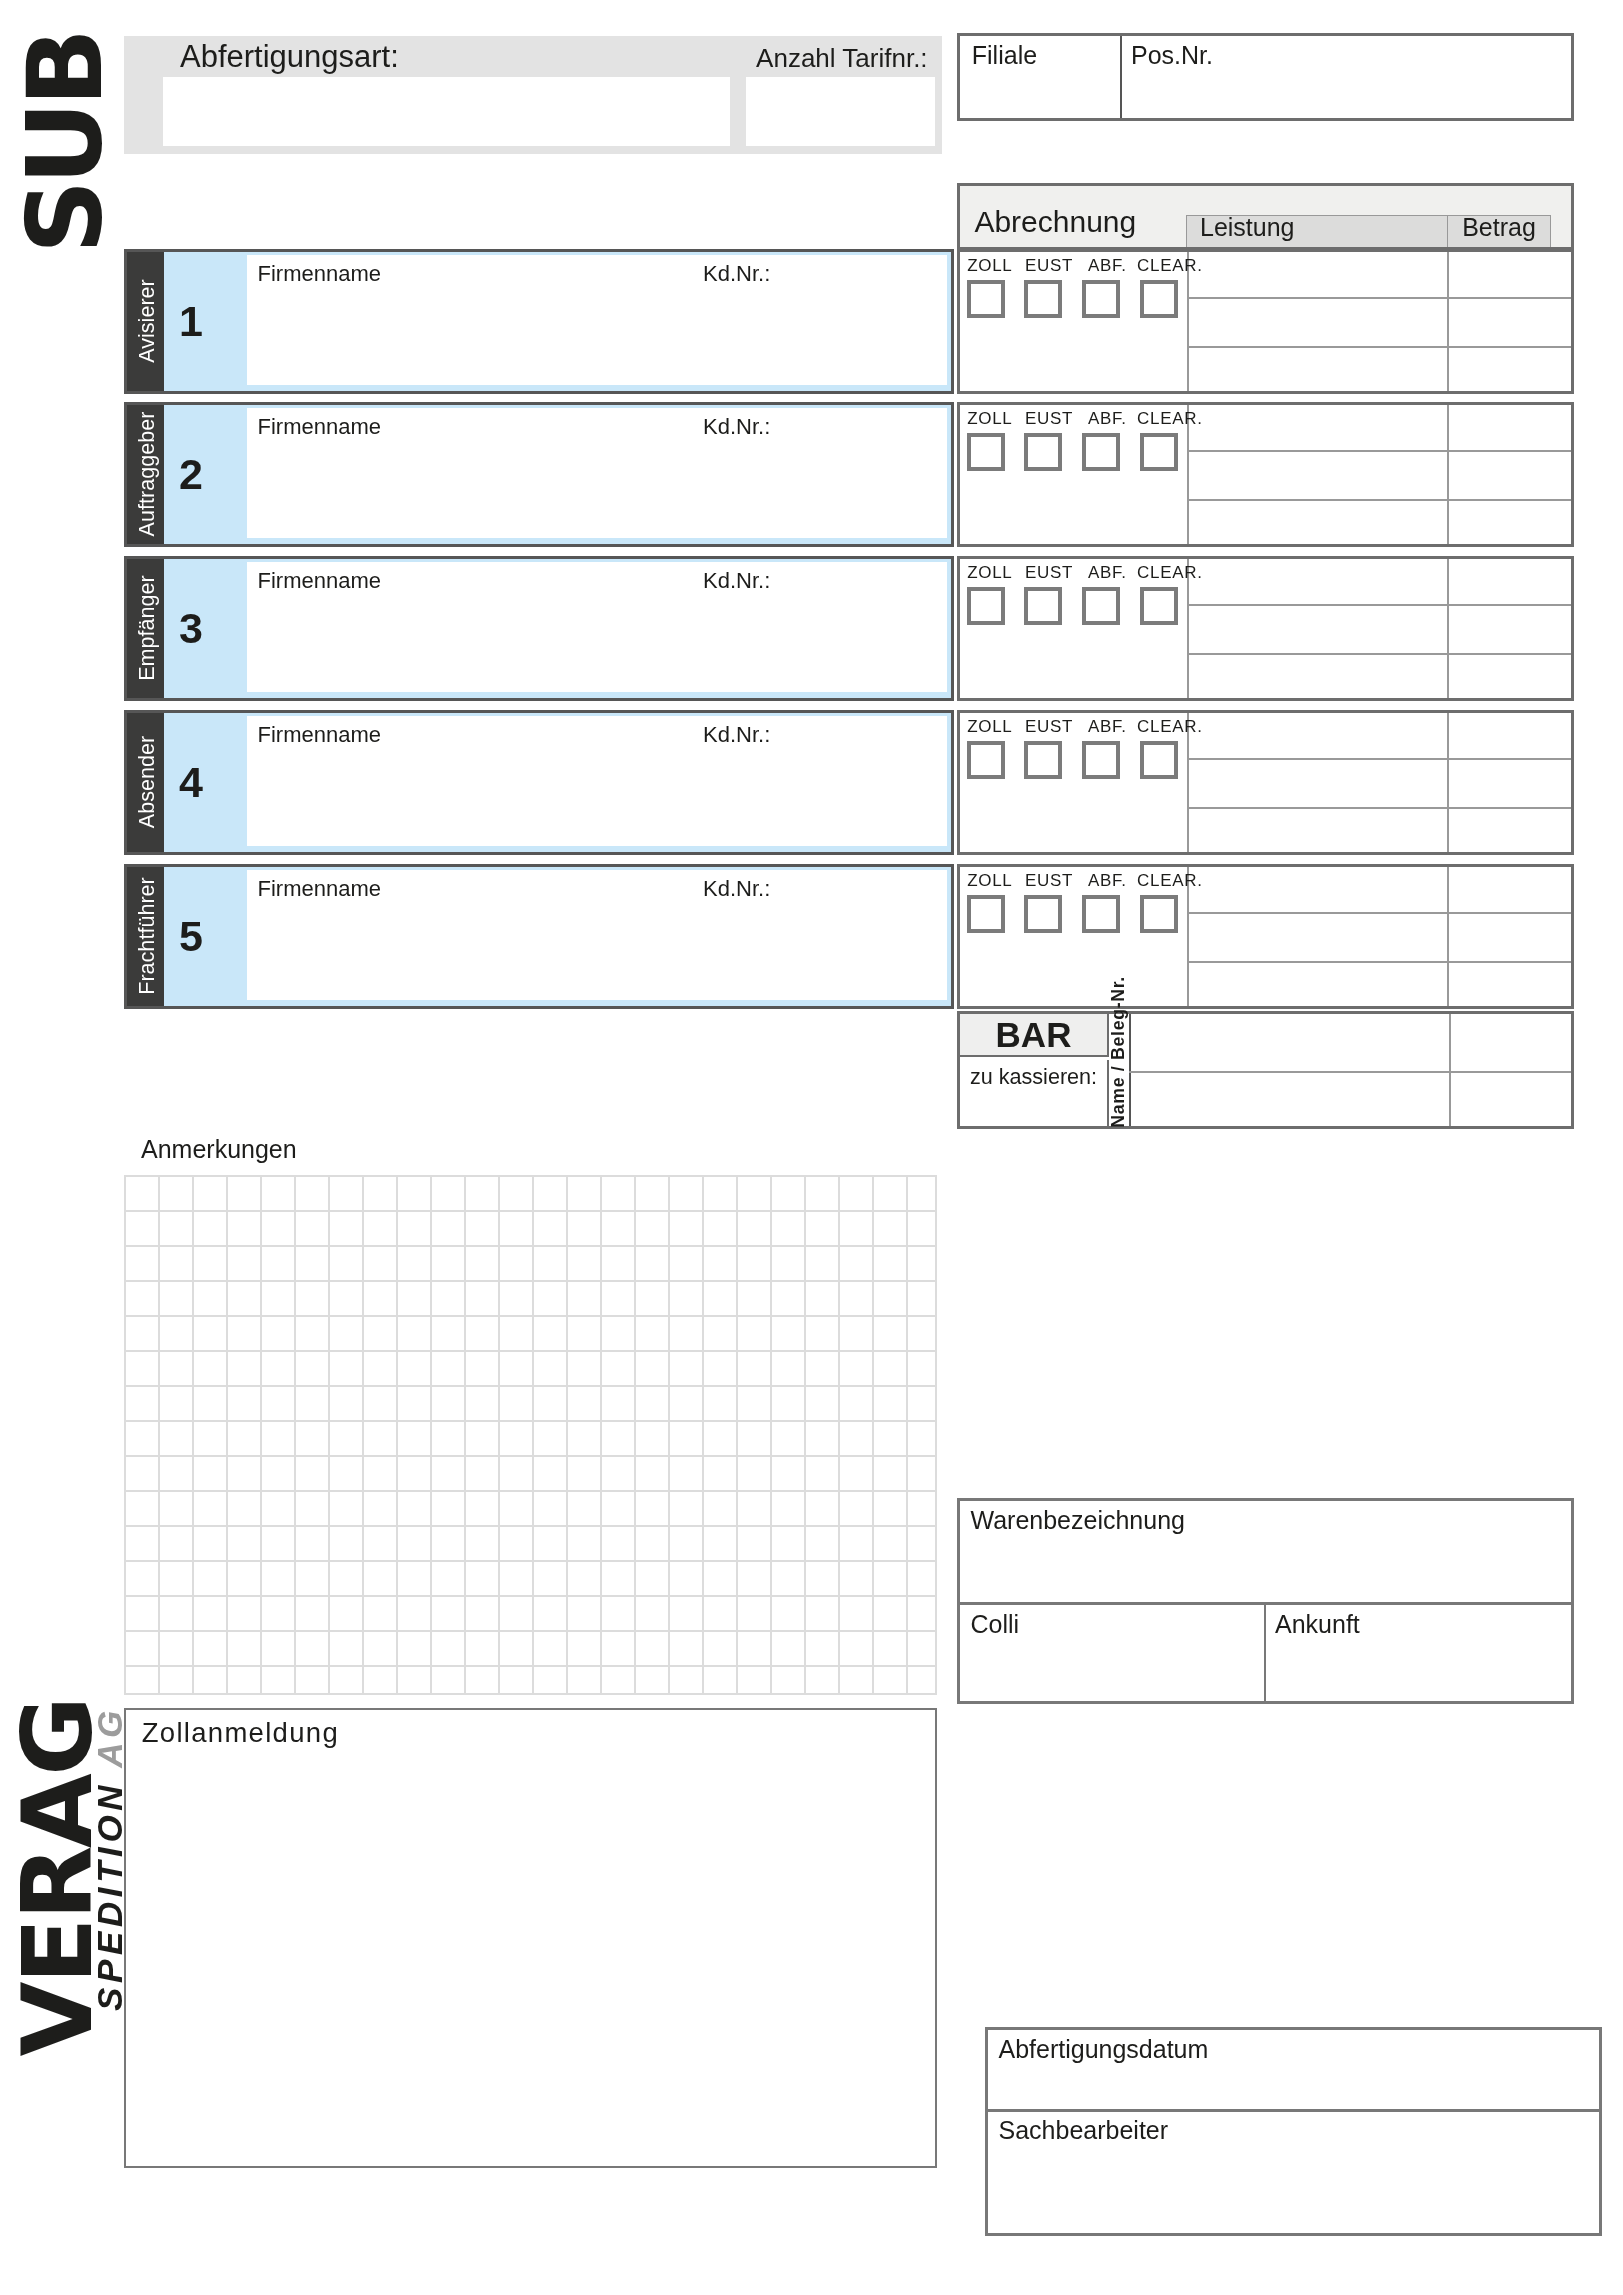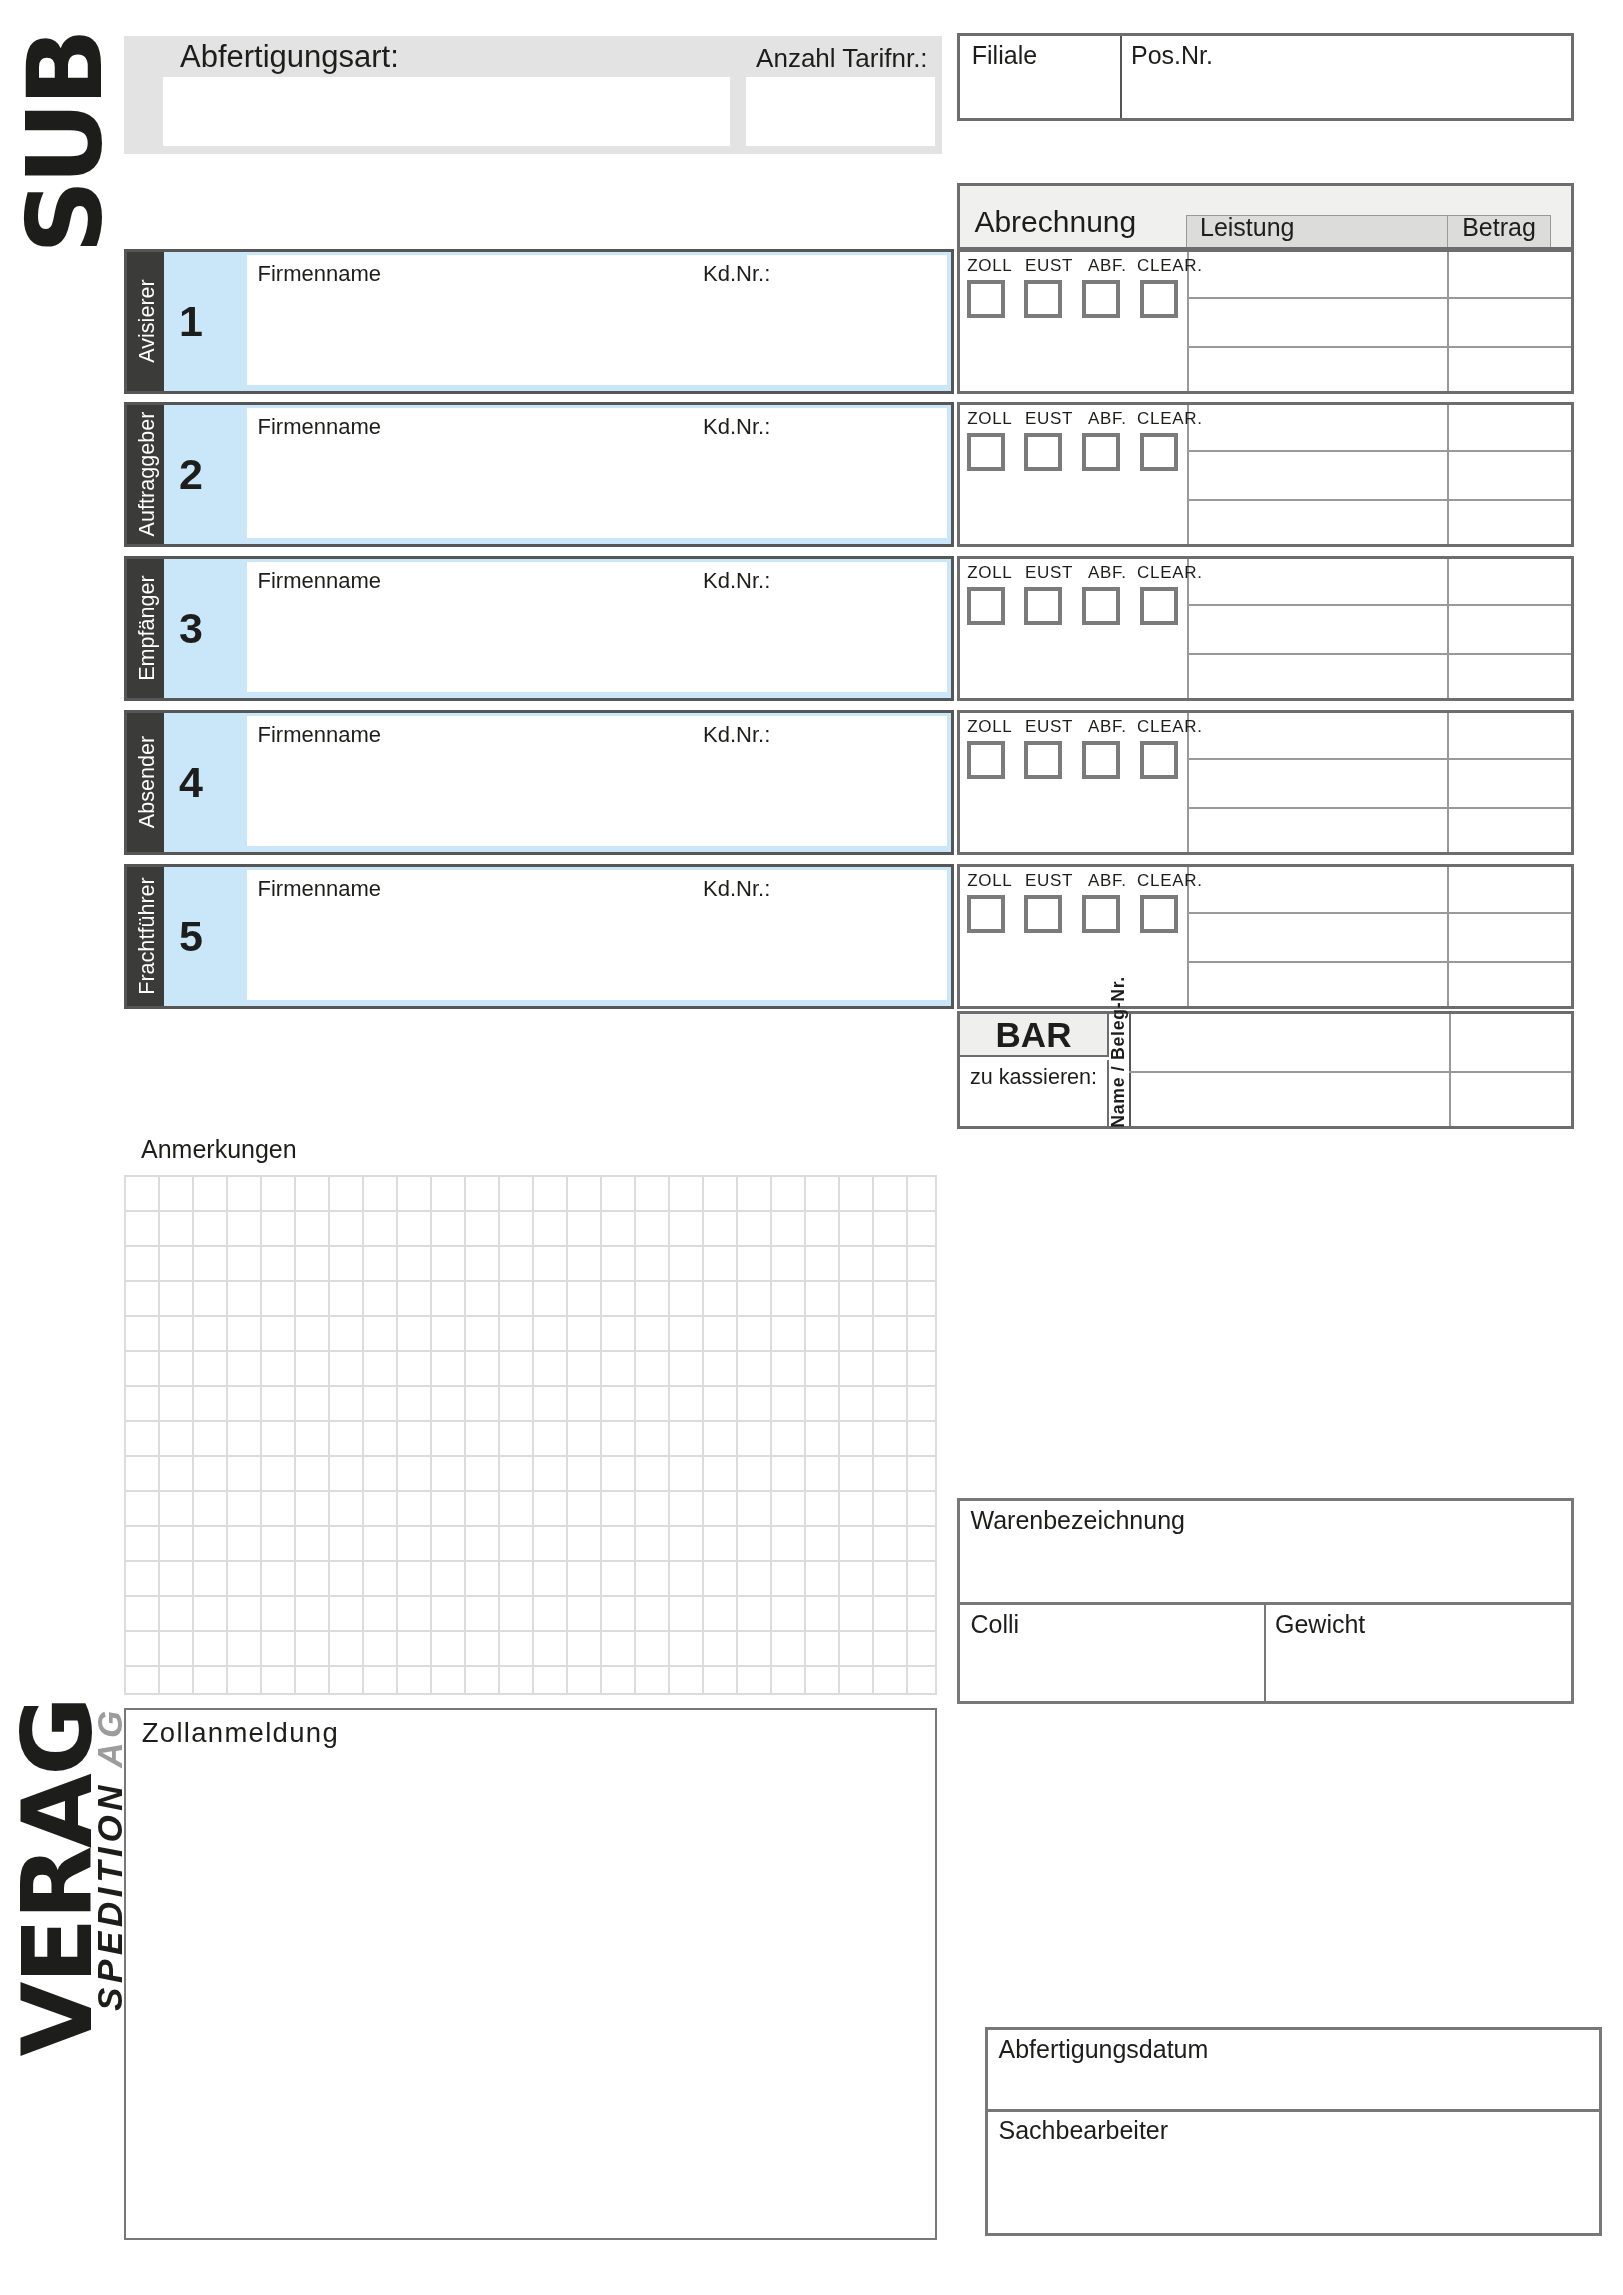--- a/index.html
+++ b/index.html
@@ -87,21 +87,21 @@
               repeating-linear-gradient(to right,#dcdcdc 0 2px,transparent 2px 34px),
               repeating-linear-gradient(to bottom,#dcdcdc 0 2px,transparent 2px 35px);}
 
   
   .lkw-block{left:957px;top:1175px;width:617px;height:203px;border-color:#787878;}
   .waren-block{left:957px;top:1498px;width:617px;height:206px;border-color:#787878;}
   .abf-block{left:957px;top:2027px;width:617px;height:209px;border-color:#787878;margin-left:28px;}
   .hdiv{position:absolute;left:0;right:0;height:2.6px;background:#787878;}
   .vdiv{position:absolute;width:2px;background:#787878;}
 
-  .zoll-box{left:124px;top:1708px;width:813px;height:532px;box-sizing:border-box;
+  .zoll-box{left:124px;top:1708px;width:813px;height:460px;box-sizing:border-box;
             border:2.6px solid #787878;background:#fff;}
   .zoll-lbl{position:absolute;left:15.7px;top:6.5px;font-size:27.5px;letter-spacing:1.3px;}
 </style>
 </head>
 <body>
 
 <div class="page">
 
   <div class="abs rot sub-logo">SUB</div>
 
@@ -305,21 +305,21 @@
   <div class="abs anm-grid"></div>
 
 
   <div class="abs tbox waren-block">
     <div class="boxlbl" style="left:10.5px;top:5.2px;">Warenbezeichnung</div>
     <div class="abs" style="left:0;top:34px;right:0;height:65px;"></div>
     <div class="hdiv" style="top:101px;"></div>
     <div class="vdiv" style="left:304px;top:104px;bottom:0;"></div>
     <div class="boxlbl" style="left:10.5px;top:109px;">Colli</div>
     <div class="abs" style="left:0;top:139px;width:301px;bottom:0;"></div>
-    <div class="boxlbl" style="left:315px;top:109px;">Gewicht</div>
+    <div class="boxlbl" style="left:315px;top:109px;">Ankunft</div>
     <div class="abs" style="left:308px;top:139px;right:0;bottom:0;"></div>
   </div>
 
   <div class="abs zoll-box">
     <div class="zoll-lbl">Zollanmeldung</div>
   </div>
 
   <div class="abs tbox abf-block">
     <div class="boxlbl" style="left:10.5px;top:5.2px;">Abfertigungsdatum</div>
     <div class="abs" style="left:0;top:34px;right:0;height:42px;"></div>

